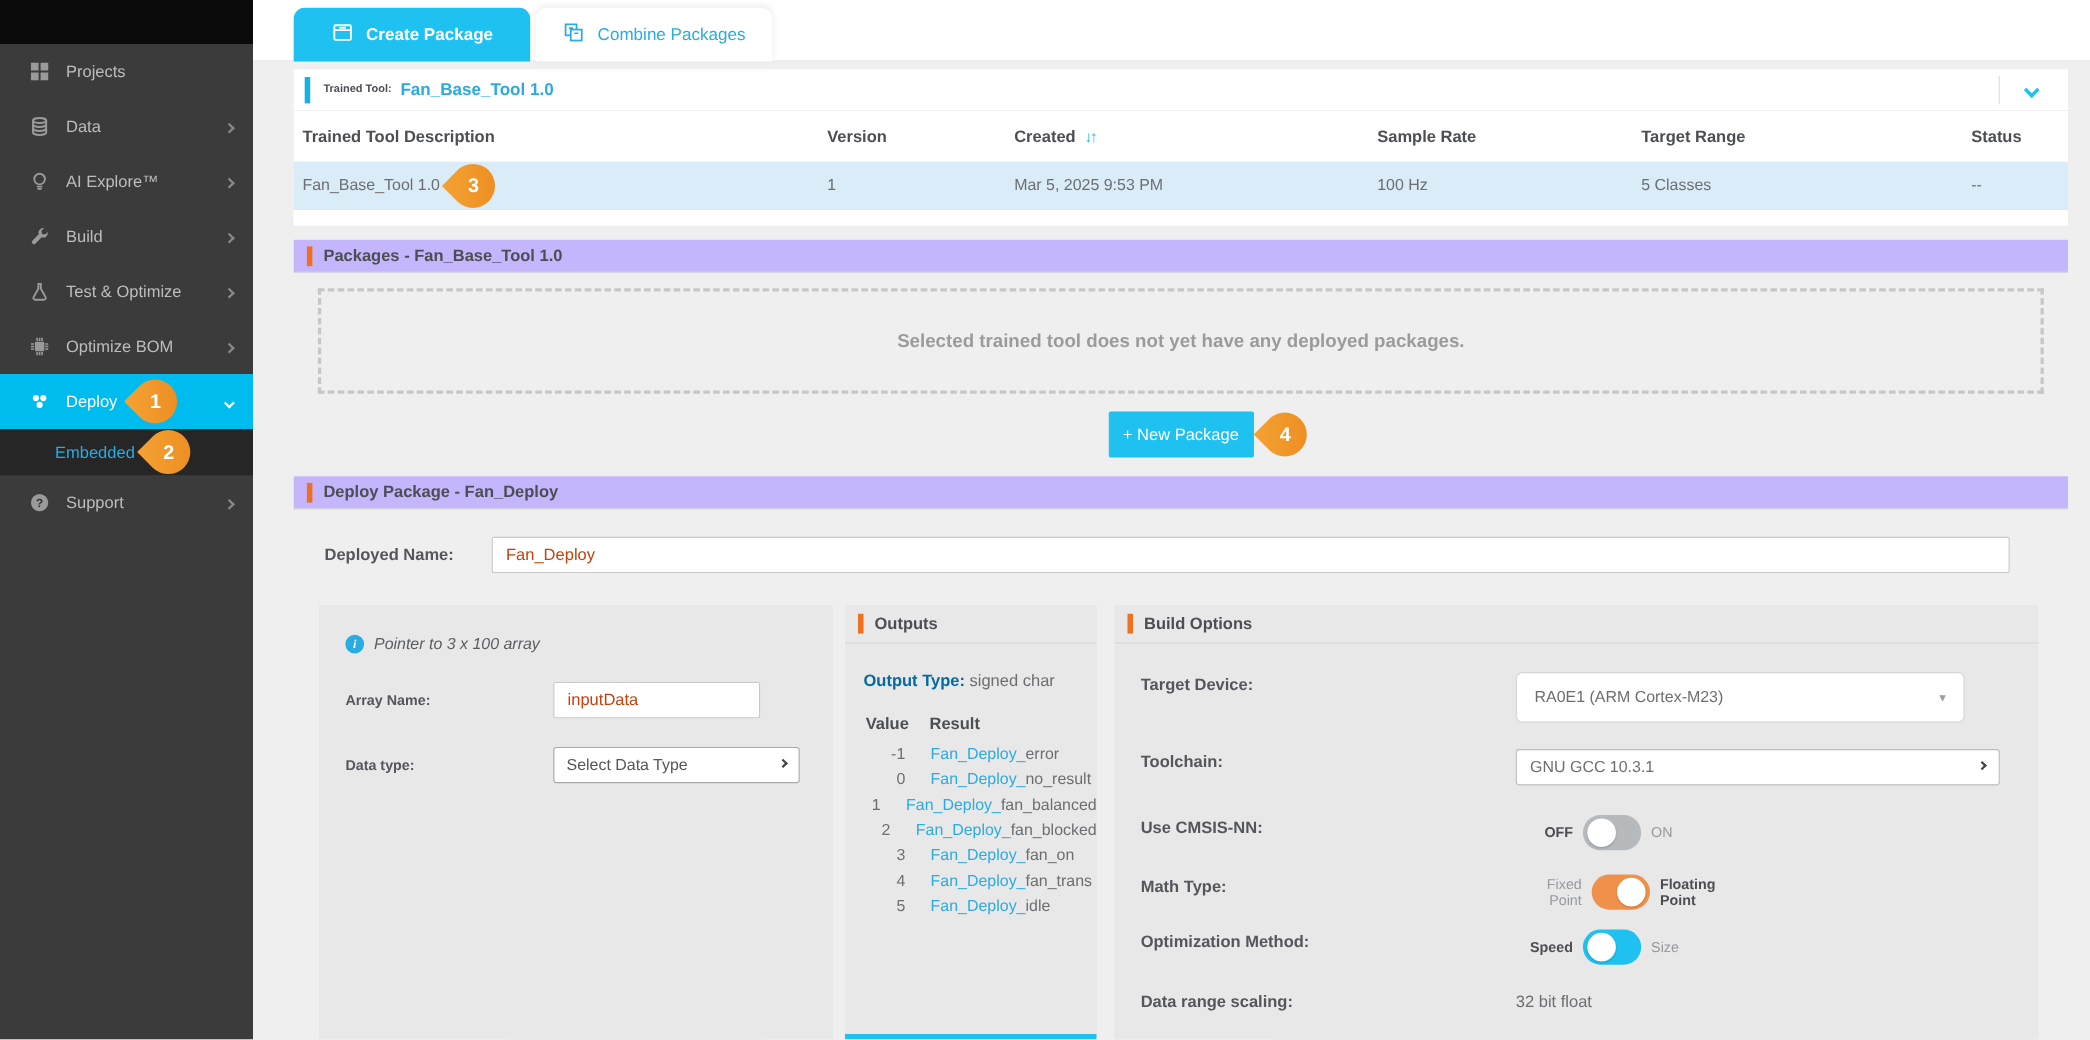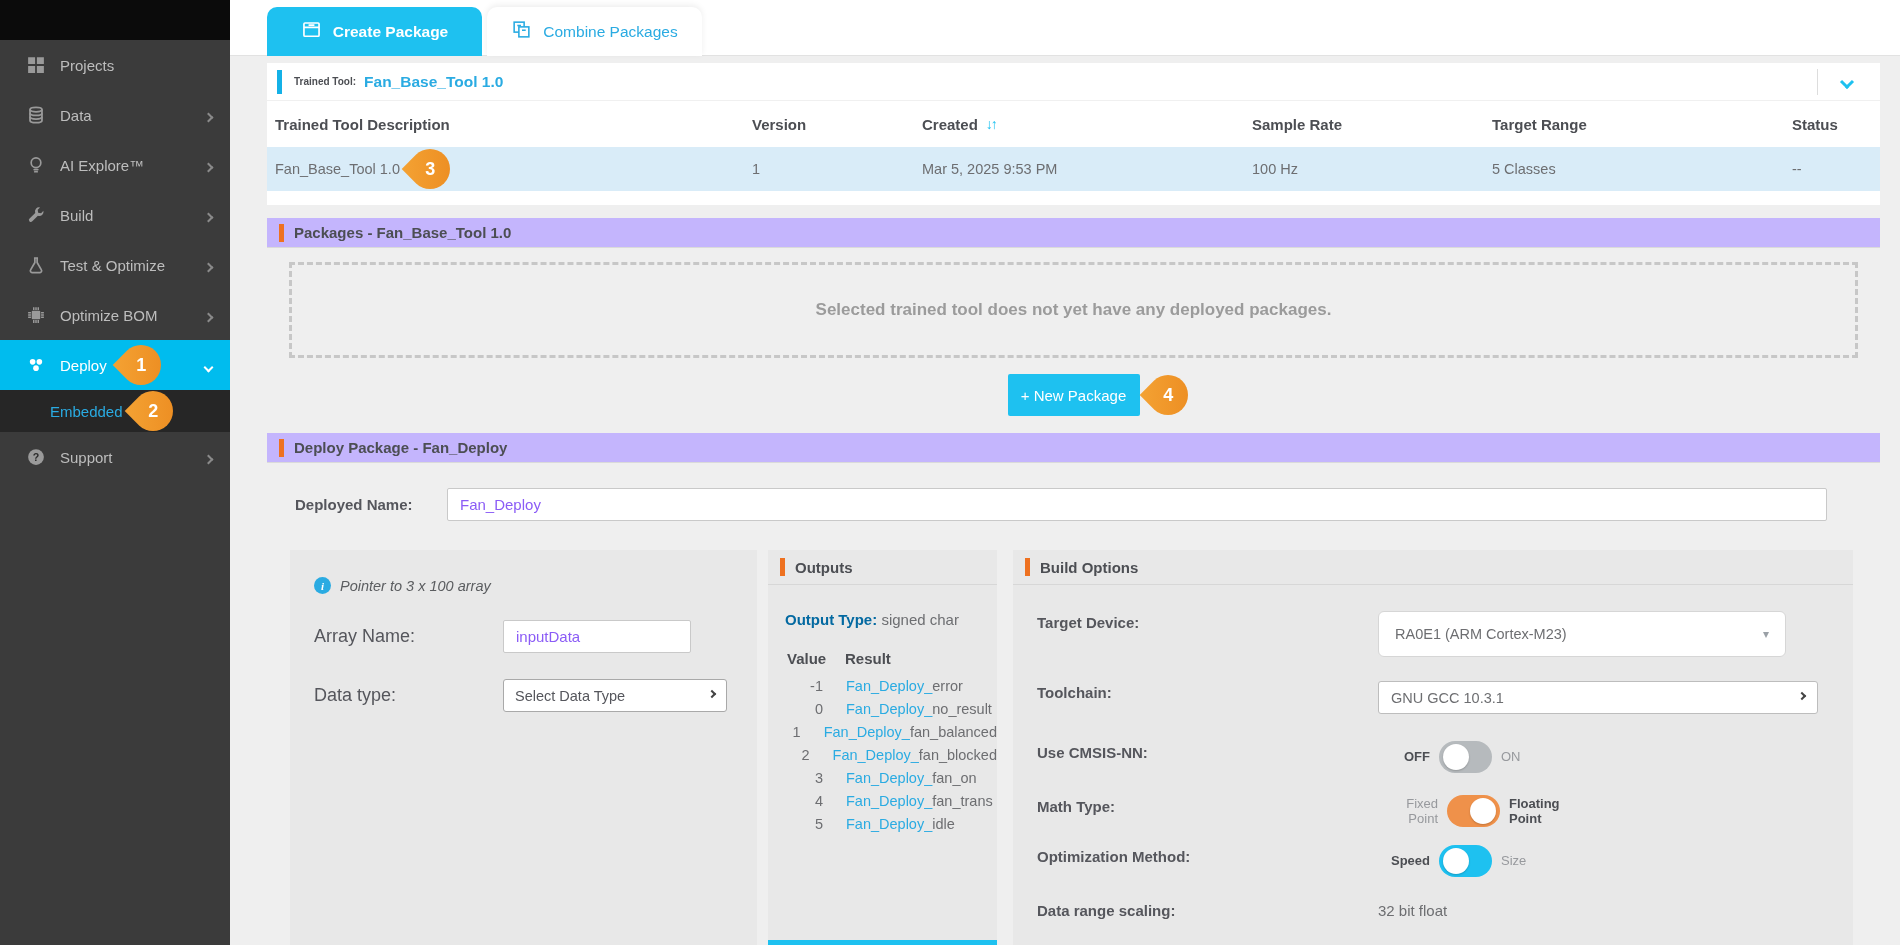--- a/index.html
+++ b/index.html
@@ -69,40 +69,40 @@
   .dashed-box { height:96px; border:3px dashed #c7c7c7; display:flex; align-items:center; justify-content:center; }
   .dashed-msg { color:#9b9b9b; font-weight:700; font-size:17px; }
   .btn-row { position:relative; margin-top:16px; height:42px; }
   .new-pkg-btn { width:132px; height:42px; background:#1ec1f0; color:#fff; border:none; font-size:15px;
                  font-family:inherit; display:block; margin:0 auto; border-radius:2px; cursor:pointer; }
   .btn-badge { position:absolute; left:calc(50% + 74px); top:1px; }
 
   .deploy-sec { margin-top:5px; display:flex; flex-direction:column; flex:1; min-height:0; }
   .dn-row { display:flex; align-items:center; margin-top:25px; padding-left:28px; flex-shrink:0; }
   .dn-label { width:152px; font-weight:700; color:#55565c; font-size:15px; }
-  .text-input { height:33px; border:1px solid #c9c9c9; background:#fff; font-size:15px; color:#8b5cf6;
+  .text-input { height:33px; border:1px solid #c9c9c9; background:#fff; font-size:15px; color:#c2410c;
                 padding:0 12px; border-radius:2px; font-family:inherit; }
   .dn-input { flex:1; margin-right:53px; }
 
   
   .cols { display:flex; margin:29px 0 0 23px; flex:1; min-height:0; align-items:stretch; }
   .panel { background:#e8e8e8; display:flex; flex-direction:column; }
   .panel-head { height:35px; flex-shrink:0; display:flex; align-items:center; border-bottom:1px solid #d7d7d7; }
   .col-inputs { width:467px; }
   .col-outputs { width:229px; margin-left:11px; position:relative; overflow:hidden; }
   .col-build { width:840px; margin-left:16px;justify-content:space-between; }
 
   
   .inp-note { display:flex; align-items:center; gap:9px; margin:27px 0 0 24px; font-style:italic;
               color:#5b5d60; font-size:14.5px; }
   .info-icon { width:17px; height:17px; border-radius:50%; background:#2aabe2; color:#fff; display:flex;
                align-items:center; justify-content:center; font-size:11px; font-weight:700; font-style:italic;
                font-family:"Liberation Serif",serif; flex-shrink:0; }
   .inp-row { display:flex; align-items:center; margin:26px 0 0 24px; }
-  .inp-label { width:189px; font-weight:400; color:#55565c; font-size:18px; }
+  .inp-label { width:189px; font-weight:700; color:#55565c; font-size:13px; }
   .inp-input { width:188px; }
   .fake-select { width:224px; height:33px; background:#fff; border:1px solid #a9a9a9; border-radius:3px;
                  display:flex; align-items:center; padding:0 11px; color:#55565c; font-size:14.5px; cursor:pointer; }
   .sel-chev { width:6px; height:6px; border-width:0 2px 2px 0; color:#444; margin-left:auto; margin-top:-3px; }
 
   
   .out-type { margin:24px 0 0 17px; width:182px; font-size:15px; color:#6d6e71; line-height:1.4; }
   .out-type b { color:#0369a1; }
   .vhead { display:flex; font-weight:700; color:#4c4e53; font-size:15px; margin:20px 0 7px 0; padding-left:19px; }
   .vh1 { width:58px; }

